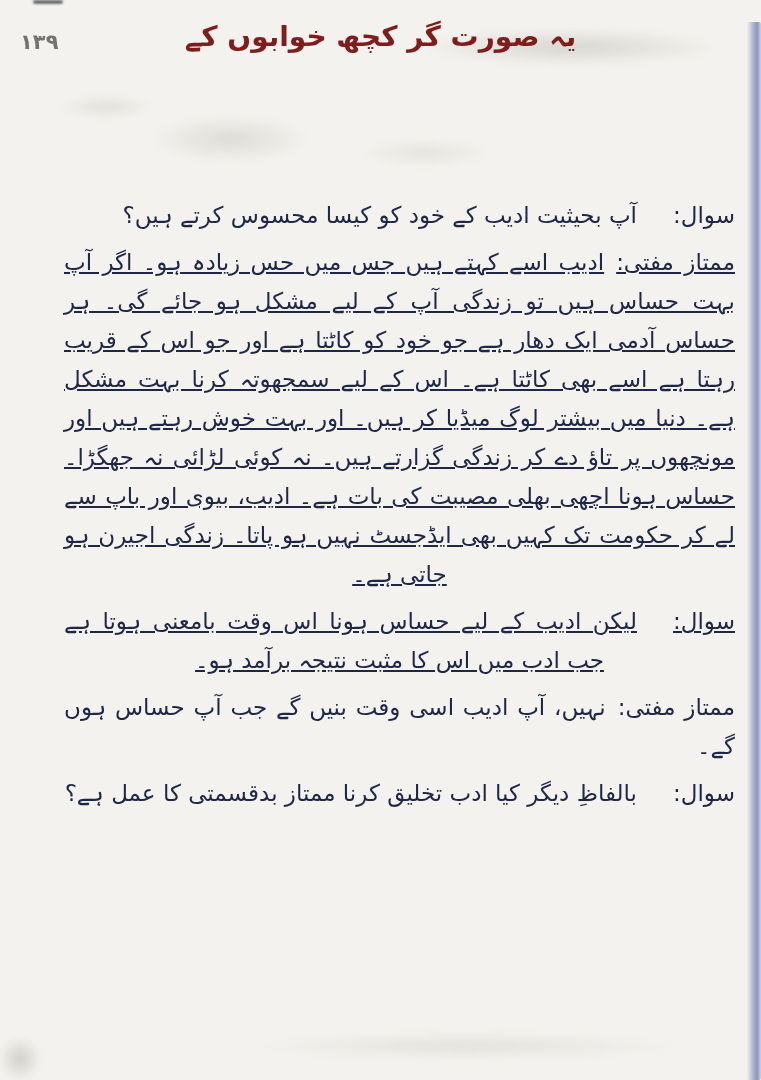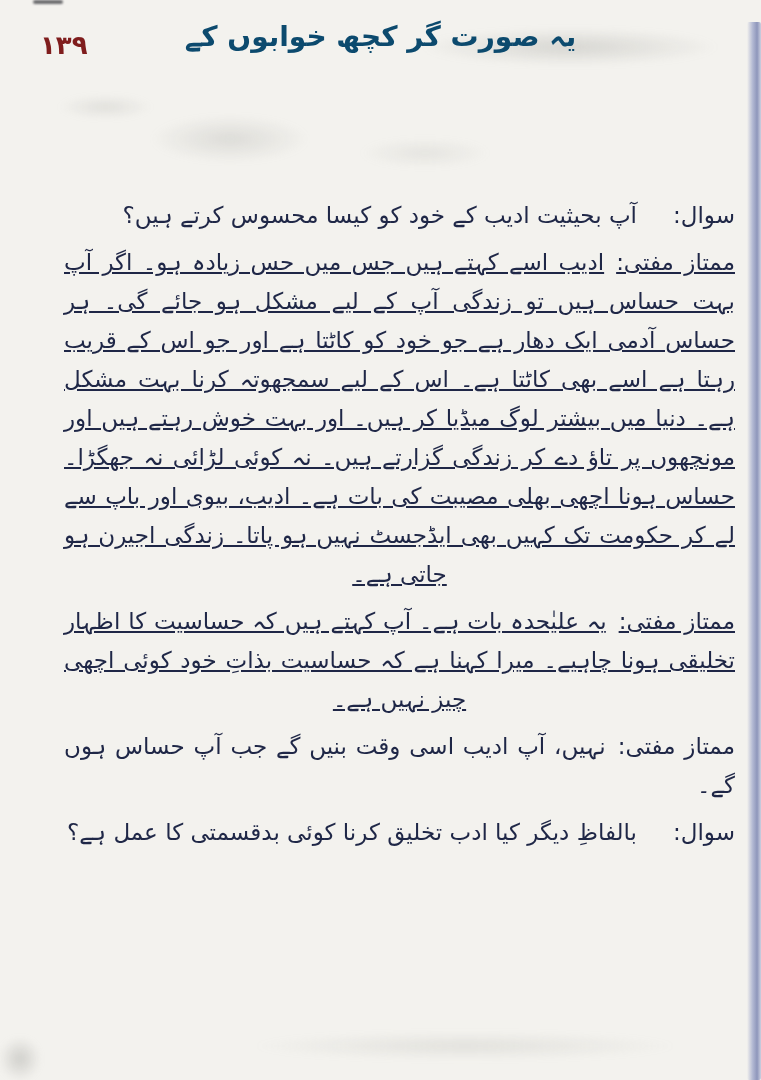--- a/index.html
+++ b/index.html
@@ -22,27 +22,27 @@
   }
   .smudge { position: absolute; filter: blur(3px); pointer-events: none; }
   .s1 { top: 28px;  left: 420px; width: 300px; height: 38px; background: radial-gradient(ellipse at center, rgba(150,150,145,.30), rgba(150,150,145,0) 70%); }
   .s2 { top: 95px;  left: 58px;  width: 95px;  height: 24px; background: radial-gradient(ellipse at center, rgba(160,160,155,.22), rgba(160,160,155,0) 70%); }
   .s3 { top: 115px; left: 150px; width: 160px; height: 48px; background: radial-gradient(ellipse at center, rgba(158,158,154,.26), rgba(158,158,154,0) 70%); }
   .s4 { top: 138px; left: 360px; width: 130px; height: 30px; background: radial-gradient(ellipse at center, rgba(168,168,162,.18), rgba(168,168,162,0) 70%); }
   .s5 { top: 1032px; left: 250px; width: 430px; height: 28px; background: radial-gradient(ellipse at center, rgba(168,168,162,.22), rgba(168,168,162,0) 70%); }
   .s6 { top: 1038px; left: 0;    width: 40px;  height: 42px; background: radial-gradient(ellipse at center, rgba(150,150,146,.38), rgba(150,150,146,0) 75%); }
 
   .page-number {
-    position: absolute; top: 30px; left: 40px;
-    font-size: 26px; font-weight: bold; color: #7f1d1d;
+    position: absolute; top: 30px; left: 20px;
+    font-size: 21px; font-weight: bold; color: #737373;
   }
   .header-title {
     position: absolute; top: 20px; left: 0; right: 0;
     text-align: center; direction: rtl;
-    font-size: 28px; font-weight: bold; color: #0c4a6e;
+    font-size: 28px; font-weight: bold; color: #7f1d1d;
     letter-spacing: 0px;
   }
   .dialogue {
     position: absolute; top: 196px; right: 26px; left: 28px;
     direction: rtl; unicode-bidi: embed; margin-left: 36px;
   }
   .entry {
     margin: 0 0 8px 0;
     font-size: 23px; line-height: 39px;
     color: #1f2747;
@@ -68,23 +68,23 @@
 <div class="smudge s6"></div>
 
 <div class="page-number">۱۳۹</div>
 <div class="header-title">یہ صورت گر کچھ خوابوں کے</div>
 
 <div class="dialogue">
   <p class="entry question"><span class="speaker">سوال:</span><span class="gap"></span><span class="text">آپ بحیثیت ادیب کے خود کو کیسا محسوس کرتے ہیں؟</span></p>
 
   <p class="entry answer center-last"><span class="speaker">ممتاز مفتی:</span><span class="gap"></span><span class="text">ادیب اسے کہتے ہیں جس میں حس زیادہ ہو۔ اگر آپ بہت حساس ہیں تو زندگی آپ کے لیے مشکل ہو جائے گی۔ ہر حساس آدمی ایک دھار ہے جو خود کو کاٹتا ہے اور جو اس کے قریب رہتا ہے اسے بھی کاٹتا ہے۔ اس کے لیے سمجھوتہ کرنا بہت مشکل ہے۔ دنیا میں بیشتر لوگ میڈیا کر ہیں۔ اور بہت خوش رہتے ہیں اور مونچھوں پر تاؤ دے کر زندگی گزارتے ہیں۔ نہ کوئی لڑائی نہ جھگڑا۔ حساس ہونا اچھی بھلی مصیبت کی بات ہے۔ ادیب، بیوی اور باپ سے لے کر حکومت تک کہیں بھی ایڈجسٹ نہیں ہو پاتا۔ زندگی اجیرن ہو جاتی ہے۔</span></p>
 
+  <p class="entry question center-last"><span class="speaker">سوال:</span><span class="gap"></span><span class="text">لیکن ادیب کے لیے حساس ہونا اس وقت بامعنی ہوتا ہے جب ادب میں اس کا مثبت نتیجہ برآمد ہو۔</span></p>
 
-  <p class="entry answer center-last"><span class="speaker">ممتاز مفتی:</span><span class="gap"></span><span class="text">یہ علیٰحدہ بات ہے۔ آپ کہتے ہیں کہ حساسیت کا اظہار تخلیقی ہونا چاہیے۔ میرا کہنا ہے کہ حساسیت بذاتِ خود کوئی اچھی چیز نہیں ہے۔</span></p>
 
 
   <p class="entry answer"><span class="speaker">ممتاز مفتی:</span><span class="gap"></span><span class="text">نہیں، آپ ادیب اسی وقت بنیں گے جب آپ حساس ہوں گے۔</span></p>
 
-  <p class="entry question"><span class="speaker">سوال:</span><span class="gap"></span><span class="text">بالفاظِ دیگر کیا ادب تخلیق کرنا کوئی بدقسمتی کا عمل ہے؟</span></p>
+  <p class="entry question"><span class="speaker">سوال:</span><span class="gap"></span><span class="text">بالفاظِ دیگر کیا ادب تخلیق کرنا ممتاز بدقسمتی کا عمل ہے؟</span></p>
 
 
   <p class="entry question"></p>
 </div>
 
 </body></html>

